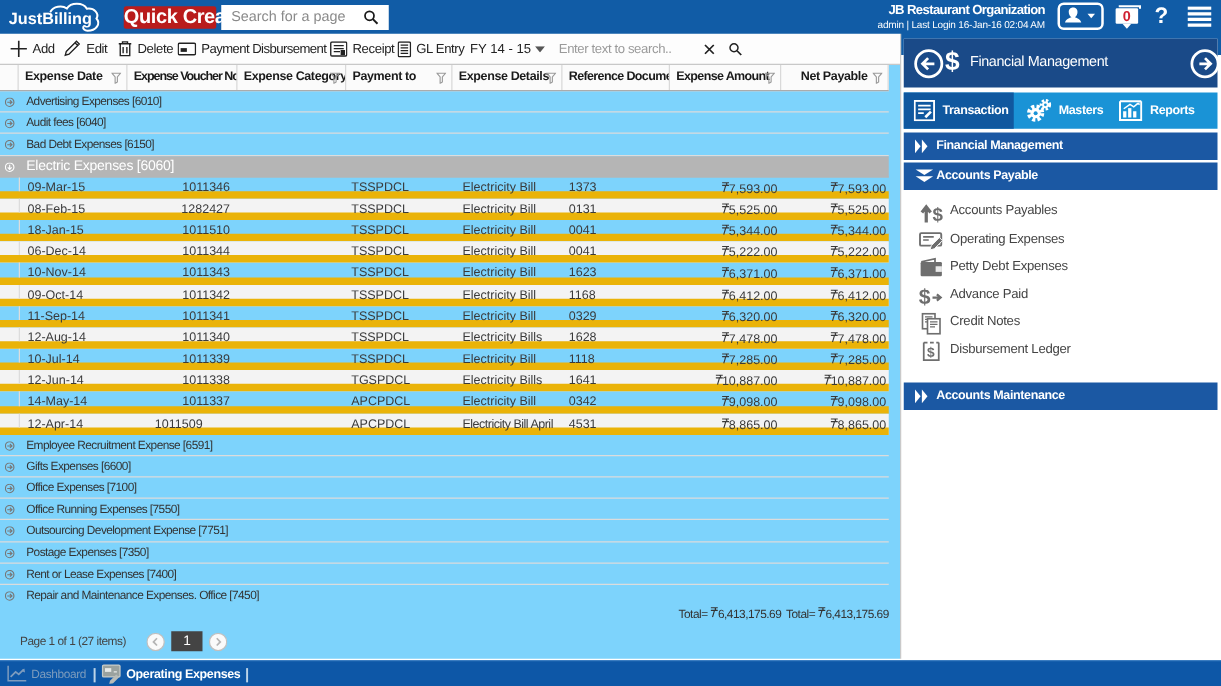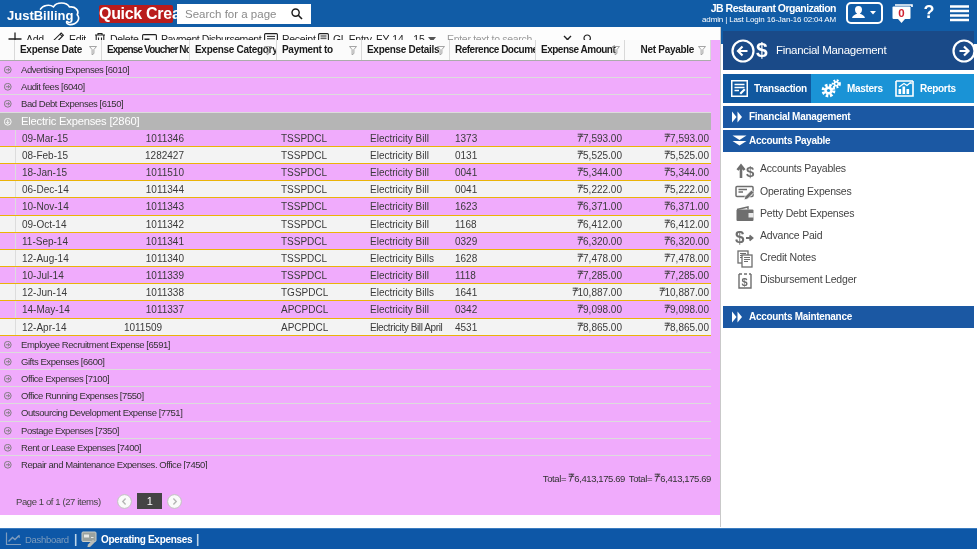--- a/index.html
+++ b/index.html
@@ -11,32 +11,32 @@
 #orgtitle{position:absolute;left:600px;top:1px;width:236px;text-align:right;color:#fff}
 #orgtitle .t1{font-size:10.5px;font-weight:bold;letter-spacing:-0.5px;line-height:14px}
 #orgtitle .t2{font-size:8px;letter-spacing:-0.15px;line-height:10px}
 #userbtn{position:absolute;left:846px;top:2px;width:37px;height:22px;border:2px solid #fff;border-radius:5px}
 
 #toolbar{position:absolute;left:0;top:27px;width:720px;height:25px;background:#fdfdfd;border-bottom:1px solid #c8c8c8}
 .tbi{position:absolute;top:0;height:24px;display:flex;align-items:center;color:#222;font-size:10.5px;letter-spacing:-0.3px;white-space:nowrap}
 
 #vdiv{position:absolute;left:720px;top:27px;width:1px;height:500px;background:#c9c9c9}
 
-#grid{position:absolute;left:0;top:40px;width:720px;height:475px;background:#f0abfc}
+#grid{position:absolute;left:0;top:52px;width:720px;height:475px;background:#7dd3fc}
 #ghead{position:absolute;left:0;top:0;width:711px;height:21px;background:#fbfbfb;border-bottom:1px solid #ababab;display:flex}
 #ghead .hc{position:relative;height:100%;border-right:1px solid #d9d9d9;font-size:10px;letter-spacing:-0.3px;font-weight:bold;color:#1a1a1a;line-height:20px;padding-left:5px;overflow:hidden;white-space:nowrap}
 #ghead .hc:first-child{border-right:1px solid #d9d9d9}
 .funnel{position:absolute;right:4px;top:6px}
 #gbody{position:absolute;left:0;top:21px;width:720px;height:408px;overflow:hidden}
 .grow{position:absolute;left:0;width:711px;border-bottom:1px solid #dcdcdc;font-size:9.5px;letter-spacing:-0.45px;color:#333;white-space:nowrap}
 .grow .exp{position:absolute;left:4px;top:5px}
 .grow .gt{position:absolute;left:21px;top:2.8px}
 .sel{background:#b5b5b5;color:#fff;border-bottom:1px solid #b5b5b5}
 .sel .gt{font-size:11.2px;letter-spacing:-0.2px;top:2px}
-.drow{position:absolute;left:0;width:711px;border-bottom:1px solid #eab308;font-size:10px;color:#3a3a3a}
+.drow{position:absolute;left:0;width:711px;border-bottom:6px solid #eab308;font-size:10px;color:#3a3a3a}
 .drow.alt{background:#f3f3f3}
 .dc{position:absolute;top:2.6px;white-space:nowrap}
 .lborder{position:absolute;left:15px;top:0;width:1px;height:100%;background:#dcdcdc}
 #totrow{position:absolute;left:0;top:429px;width:711px;height:17px;font-size:9.5px;letter-spacing:-0.4px;color:#333;white-space:nowrap}
 #pager{position:absolute;left:0;top:450px;width:711px;height:24px;font-size:9.5px;letter-spacing:-0.4px;color:#444}
 
 #rpanel{position:absolute;left:723px;top:31px;width:251px;height:496px;background:#fff}
 .rbar{position:relative;background:#1b58a3;color:#fff}
 #rphead{position:absolute;left:0;top:0;width:251px;height:39px;background:#1a4a88;color:#fff}
 #rtabs{position:absolute;left:0;top:43px;width:251px;height:29px;background:#1a93d6;color:#fff;display:flex}
@@ -182,21 +182,21 @@
 <div class="grow" style="top:34px;height:18px">
         <svg class="exp" width="8" height="8">
           <use href="#expC"></use>
         </svg>
         <span class="gt">Bad Debt Expenses [6150]</span>
       </div>
 <div class="grow sel" style="top:52px;height:17px">
         <svg class="exp" width="8" height="8">
           <use href="#expO"></use>
         </svg>
-        <span class="gt">Electric Expenses [2860]</span>
+        <span class="gt">Electric Expenses [6060]</span>
       </div>
 <div class="drow" style="top:69px;height:17px">
         <span class="lborder"></span>
         <span class="dc" style="left:22px">09-Mar-15</span>
         <span class="dc" style="left:102px;width:82px;text-align:right">1011346</span>
         <span class="dc" style="left:281px">TSSPDCL</span>
         <span class="dc" style="left:370px">Electricity Bill</span>
         <span class="dc" style="left:455px">1373</span>
         <span class="dc" style="left:536px;width:86px;text-align:right"><svg width="7" height="9" style="margin-right:-1px">
             <use href="#rs"></use>

